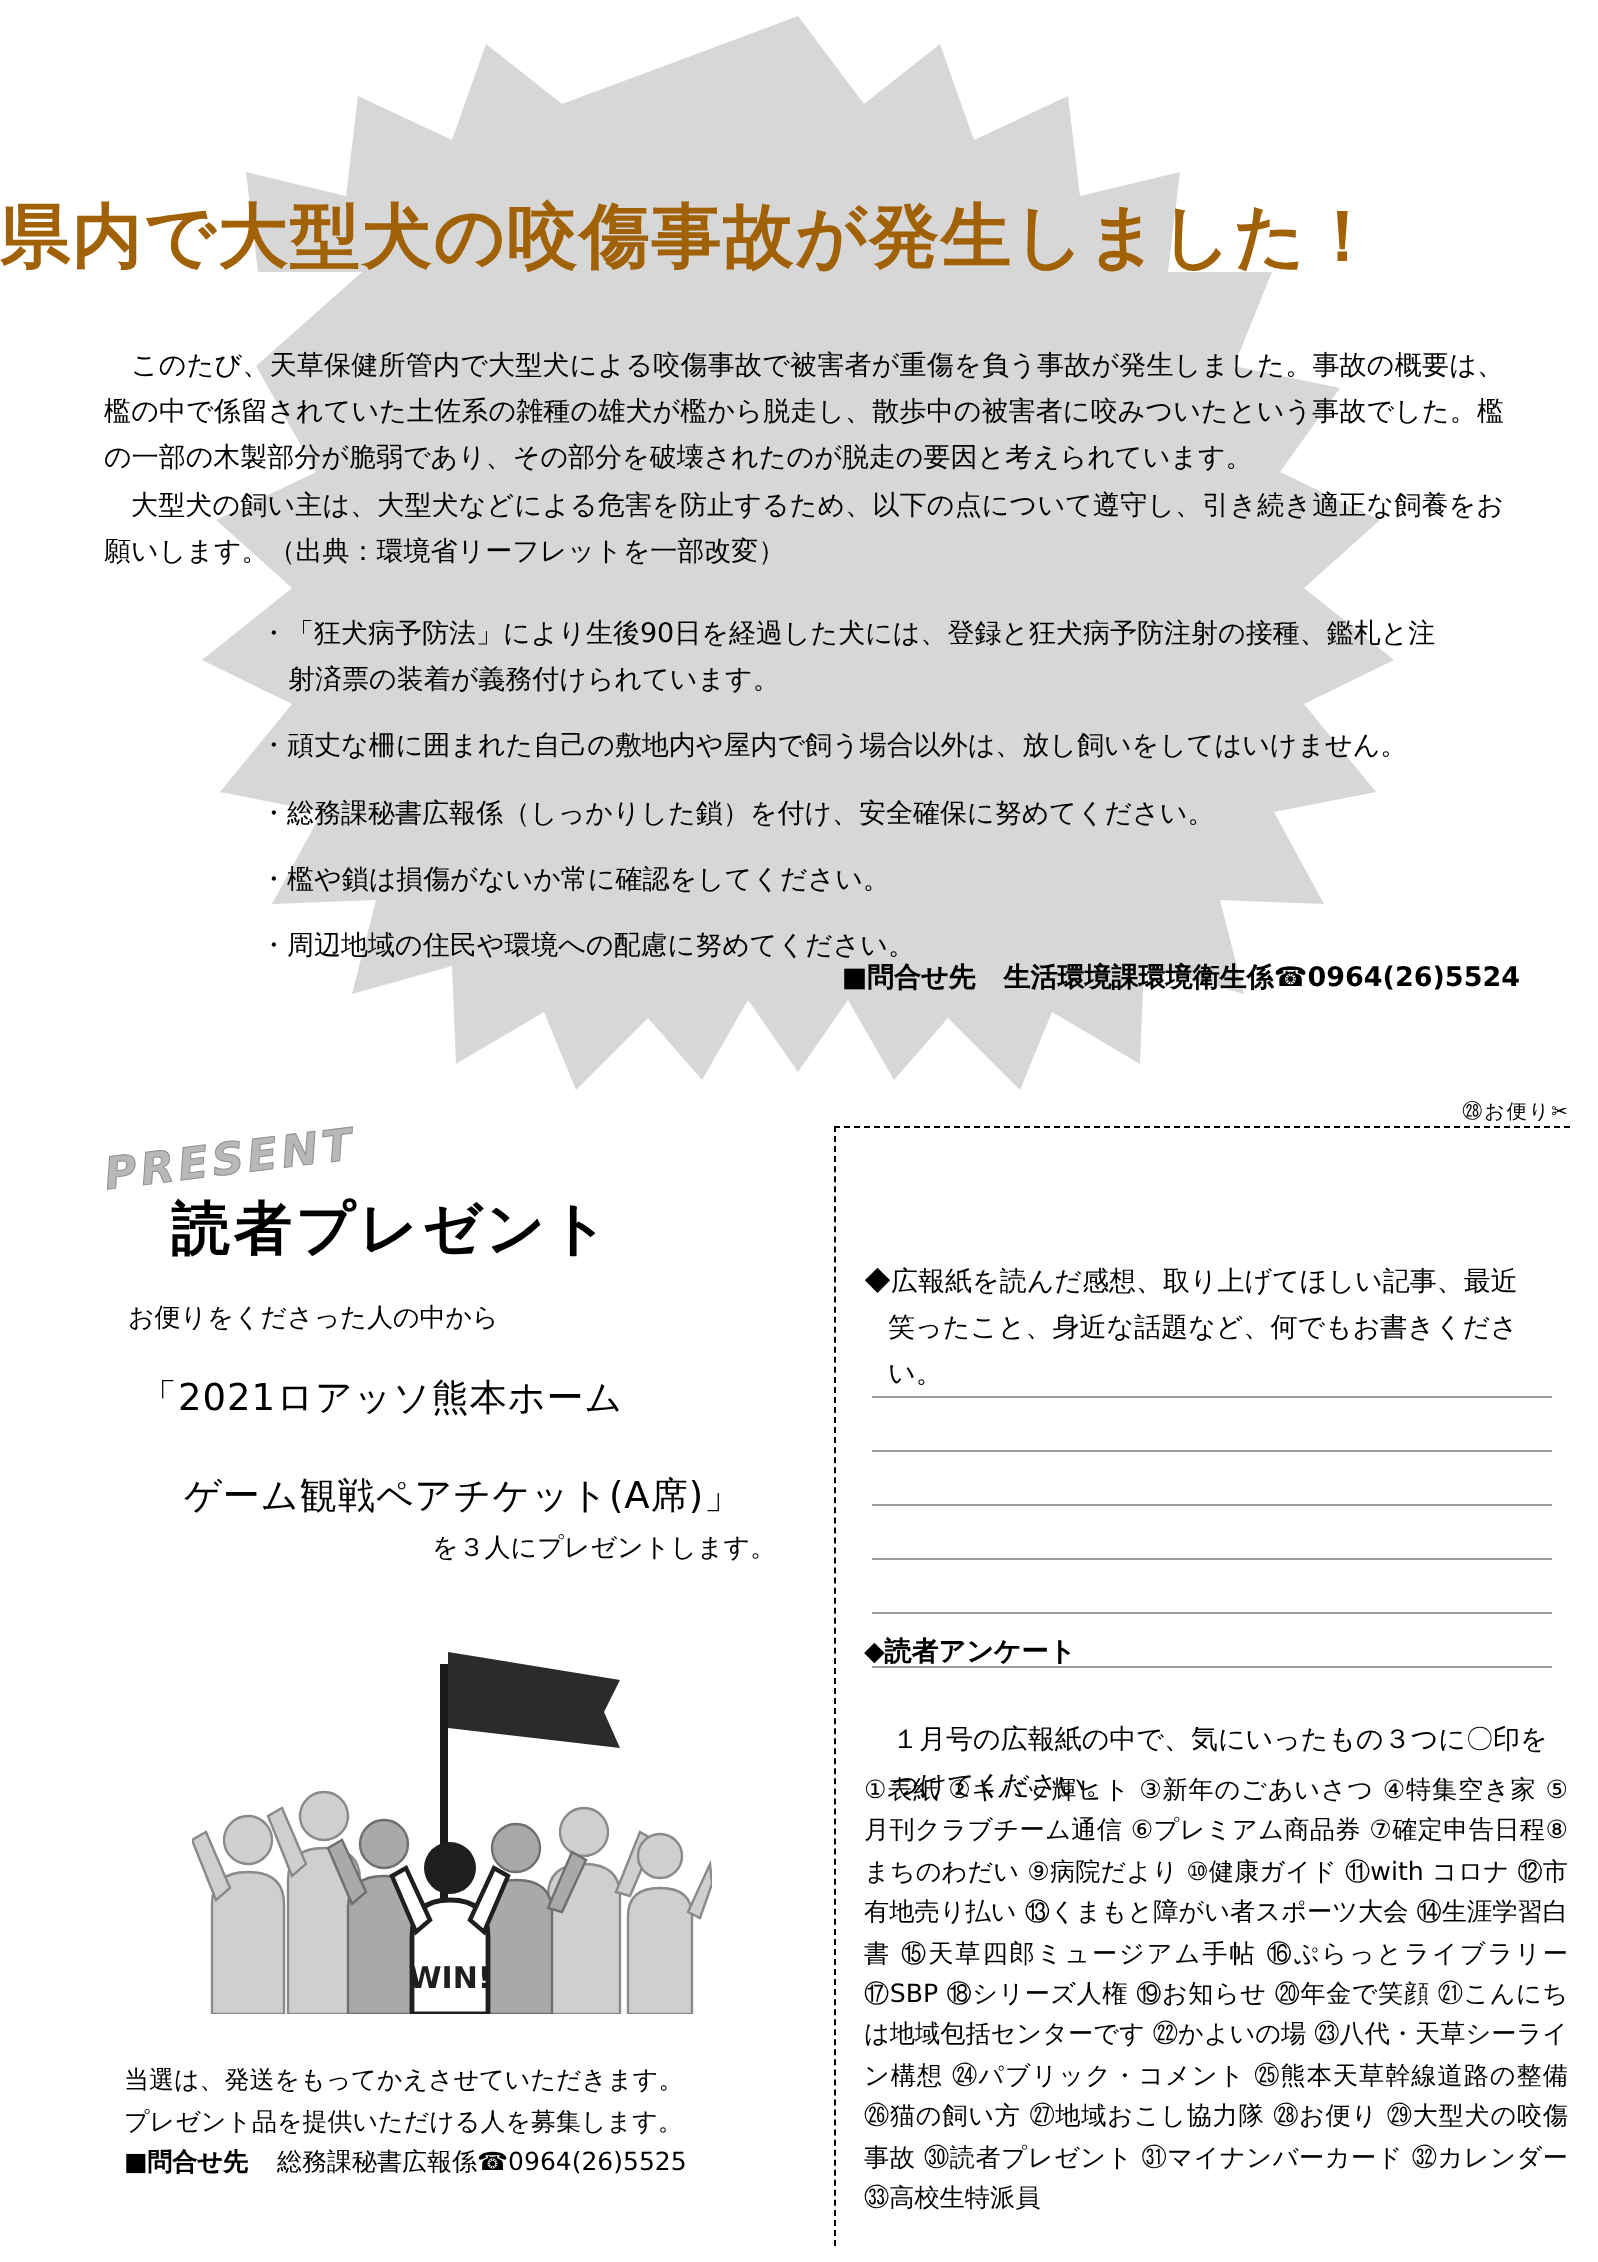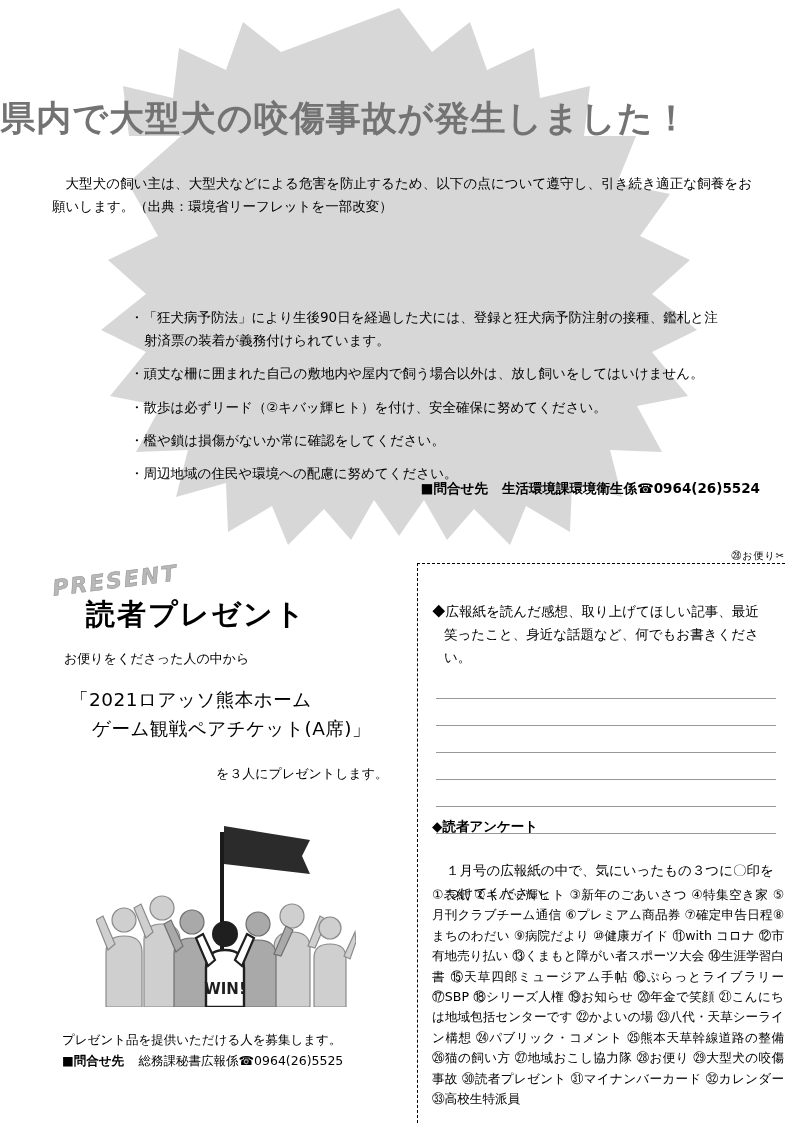--- a/index.html
+++ b/index.html
@@ -38,21 +38,21 @@
 
   #headline {
     position: absolute;
     left: 0;
     top: 95px;
     width: 690px;
     text-align: center;
     font-size: 35px;
     font-weight: bold;
     letter-spacing: 1px;
-    color: #737373;
+    color: #a16207;
     font-family: "DejaVu Sans", sans-serif;
   }
 
   #intro-para {
     position: absolute;
     left: 52px;
     top: 172px;
     width: 700px;
     font-size: 13.5px;
     line-height: 1.72;
@@ -156,21 +156,21 @@
     position: absolute;
     left: 70px;
     top: 686px;
     width: 330px;
     font-size: 18.5px;
     font-weight: normal;
     line-height: 1.55;
     letter-spacing: 0.5px;
     font-family: "DejaVu Sans", sans-serif;
   }
-  #prize-name .ln2 { display: block; padding-left: 22px; }
+  #prize-name .ln2 { display: block; padding-left: 22px; margin-top: 20px; }
   #prize-count {
     position: absolute;
     left: 216px;
     top: 765px;
     font-size: 13px;
     font-family: "DejaVu Sans", sans-serif;
   }
 
   #crowd {
     position: absolute;
@@ -190,21 +190,21 @@
     font-family: "DejaVu Sans", sans-serif;
   }
   #present-note .contact {
     font-weight: bold;
   }
 
   
   #fb-head {
     position: absolute;
     left: 432px;
-    top: 600px;
+    top: 629px;
     width: 348px;
     font-size: 13.5px;
     line-height: 1.72;
     font-family: Liberation Serif, serif;
   }
   #fb-head .l1 { display:block; }
   #fb-head .l2 { display:block; padding-left: 12px; }
   #fb-head .l3 { display:block; padding-left: 12px; }
 
   #fb-lines {
@@ -265,32 +265,33 @@
       399,536 374,500 351,540 324,509 288,545 272,506 228,532 226,483 176,497
       188,450 136,452 161,406 110,396 146,352 101,330 146,294 108,260 158,236
       128,183 181,136 129,136 123,86 173,98 179,48 226,70 243,22 281,52
     "></polygon>
   </svg>
 
   <div id="top-content">
     <div id="headline">県内で大型犬の咬傷事故が発生しました！</div>
 
     <div id="intro-para">
+      <p class="indent1">このたび、天草保健所管内で大型犬による咬傷事故で被害者が重傷を負う事故が発生しました。事故の概要は、檻の中で係留されていた土佐系の雑種の雄犬が檻から脱走し、散歩中の被害者に咬みついたという事故でした。檻の一部の木製部分が脆弱であり、その部分を破壊されたのが脱走の要因と考えられています。</p>
       <p class="indent1">大型犬の飼い主は、大型犬などによる危害を防止するため、以下の点について遵守し、引き続き適正な飼養をお願いします。（出典：環境省リーフレットを一部改変）</p>
     </div>
 
     <div id="bullet-list">
       <div class="bullet">
           <span class="cont" style="text-indent:-14px;display:block;">・「狂犬病予防法」により生後90日を経過した犬には、登録と狂犬病予防注射の接種、鑑札と注射済票の装着が義務付けられています。</span>
         </div>
       <div class="bullet">
           <span class="cont" style="text-indent:-14px;display:block;">・頑丈な柵に囲まれた自己の敷地内や屋内で飼う場合以外は、放し飼いをしてはいけません。</span>
         </div>
       <div class="bullet">
-          <span class="cont" style="text-indent:-14px;display:block;">・散歩は必ずリード（②キバッ輝ヒト）を付け、安全確保に努めてください。</span>
+          <span class="cont" style="text-indent:-14px;display:block;">・総務課秘書広報係（しっかりした鎖）を付け、安全確保に努めてください。</span>
         </div>
       <div class="bullet">
           <span class="cont" style="text-indent:-14px;display:block;">・檻や鎖は損傷がないか常に確認をしてください。</span>
         </div>
       <div class="bullet">
           <span class="cont" style="text-indent:-14px;display:block;">・周辺地域の住民や環境への配慮に努めてください。</span>
         </div>
     </div>
 
     <div id="contact-top">
@@ -345,20 +346,21 @@
   <g>
     <circle cx="129" cy="122" r="13" fill="#1f1f1f"></circle>
     <path d="M110 195 L110 156 Q110 138 129 138 Q148 138 148 156 L148 195 Z" fill="#ffffff" stroke="#1f1f1f" stroke-width="2.4"></path>
     <path d="M112 154 L100 126 L107 122 L119 148 Z" fill="#ffffff" stroke="#1f1f1f" stroke-width="2.2"></path>
     <path d="M146 154 L158 126 L151 122 L139 148 Z" fill="#ffffff" stroke="#1f1f1f" stroke-width="2.2"></path>
     <text x="129" y="182" font-family="DejaVu Sans, sans-serif" font-size="15" font-weight="bold" text-anchor="middle" fill="#1f1f1f">WIN!</text>
   </g>
 </svg>
 
 <div id="present-note">
+  <div>当選は、発送をもってかえさせていただきます。</div>
   <div>プレゼント品を提供いただける人を募集します。</div>
   <div class="contact">
     <span>■問合せ先</span>
     <span style="font-weight:normal;padding-left:10px;">総務課秘書広報係☎0964(26)5525</span>
   </div>
 </div>
 
 <div id="fb-head">
   <span class="l1">◆広報紙を読んだ感想、取り上げてほしい記事、最近</span>
   <span class="l2">笑ったこと、身近な話題など、何でもお書きください。</span>

